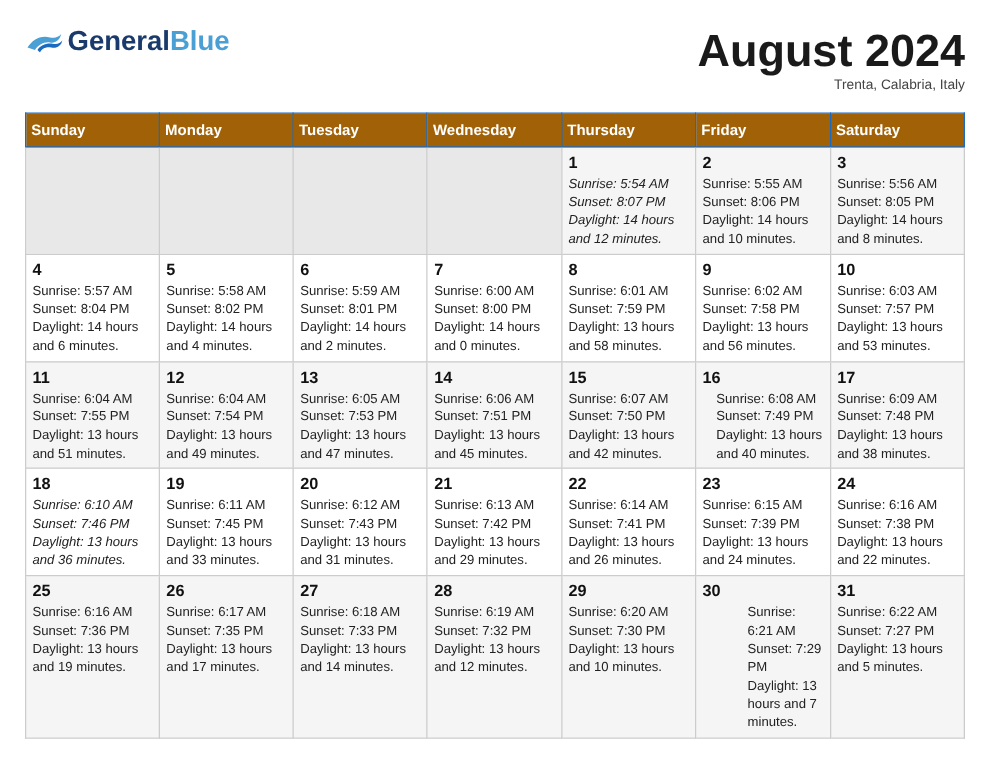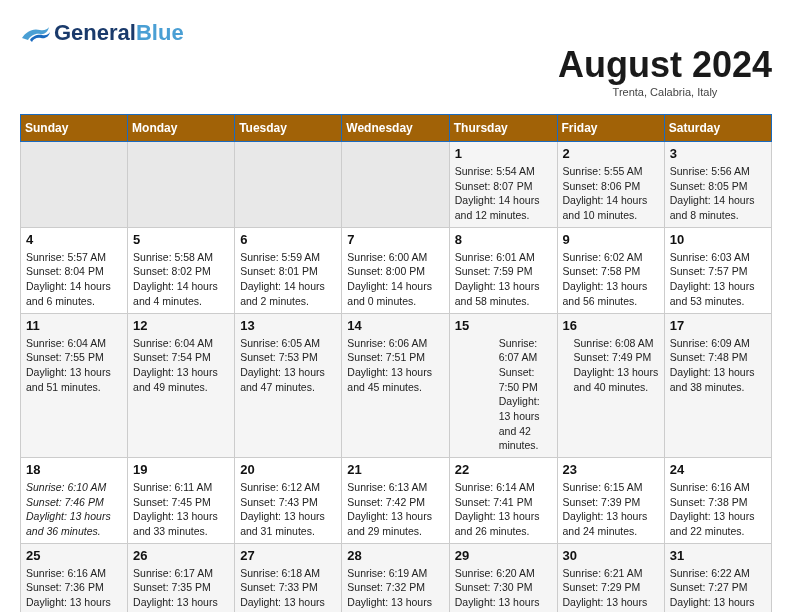--- a/index.html
+++ b/index.html
@@ -25,22 +25,21 @@
       width: 30px;
       height: 18px;
       display: inline-block;
     }
     .logo-row {
       display: flex;
       align-items: center;
       gap: 4px;
     }
     .title-block {
-      text-align: center;
-      margin-top: 24px;
+      text-align: right;
     }
     .title-block .month-year {
       font-size: 36px;
       font-weight: bold;
       color: #1a1a1a;
     }
     .title-block .location {
       font-size: 11px;
       color: #444;
     }
@@ -116,21 +115,21 @@
     </tr>
   </thead>
   <tbody id="calendar-body">
   <tr>
         <td class="empty"></td>
         <td class="empty"></td>
         <td class="empty"></td>
         <td class="empty"></td>
         <td>
           <div class="day-number">1</div>
-          <div class="day-info" style="white-space: pre-line;">Sunrise: 5:54 AM
+          <div class="day-info" style="white-space: pre-line; font-style: italic;">Sunrise: 5:54 AM
 Sunset: 8:07 PM
 Daylight: 14 hours and 12 minutes.</div>
         </td>
         <td>
           <div class="day-number">2</div>
           <div class="day-info" style="white-space: pre-line;">Sunrise: 5:55 AM
 Sunset: 8:06 PM
 Daylight: 14 hours and 10 minutes.</div>
         </td>
         <td>
@@ -204,21 +203,21 @@
 Daylight: 13 hours and 47 minutes.</div>
         </td>
         <td>
           <div class="day-number">14</div>
           <div class="day-info" style="white-space: pre-line;">Sunrise: 6:06 AM
 Sunset: 7:51 PM
 Daylight: 13 hours and 45 minutes.</div>
         </td>
         <td>
           <div class="day-number">15</div>
-          <div class="day-info" style="white-space: pre-line; margin-left: 44px;">Sunrise: 6:07 AM
+          <div class="day-info" style="white-space: pre-line;">Sunrise: 6:07 AM
 Sunset: 7:50 PM
 Daylight: 13 hours and 42 minutes.</div>
         </td>
         <td>
           <div class="day-number">16</div>
           <div class="day-info" style="white-space: pre-line; margin-left: 11px;">Sunrise: 6:08 AM
 Sunset: 7:49 PM
 Daylight: 13 hours and 40 minutes.</div>
         </td>
         <td>
@@ -298,21 +297,21 @@
 Daylight: 13 hours and 12 minutes.</div>
         </td>
         <td>
           <div class="day-number">29</div>
           <div class="day-info" style="white-space: pre-line;">Sunrise: 6:20 AM
 Sunset: 7:30 PM
 Daylight: 13 hours and 10 minutes.</div>
         </td>
         <td>
           <div class="day-number">30</div>
-          <div class="day-info" style="white-space: pre-line;">Sunrise: 6:21 AM
+          <div class="day-info" style="white-space: pre-line; margin-left: 36px;">Sunrise: 6:21 AM
 Sunset: 7:29 PM
 Daylight: 13 hours and 7 minutes.</div>
         </td>
         <td>
           <div class="day-number">31</div>
           <div class="day-info" style="white-space: pre-line;">Sunrise: 6:22 AM
 Sunset: 7:27 PM
 Daylight: 13 hours and 5 minutes.</div>
         </td>
       </tr>

